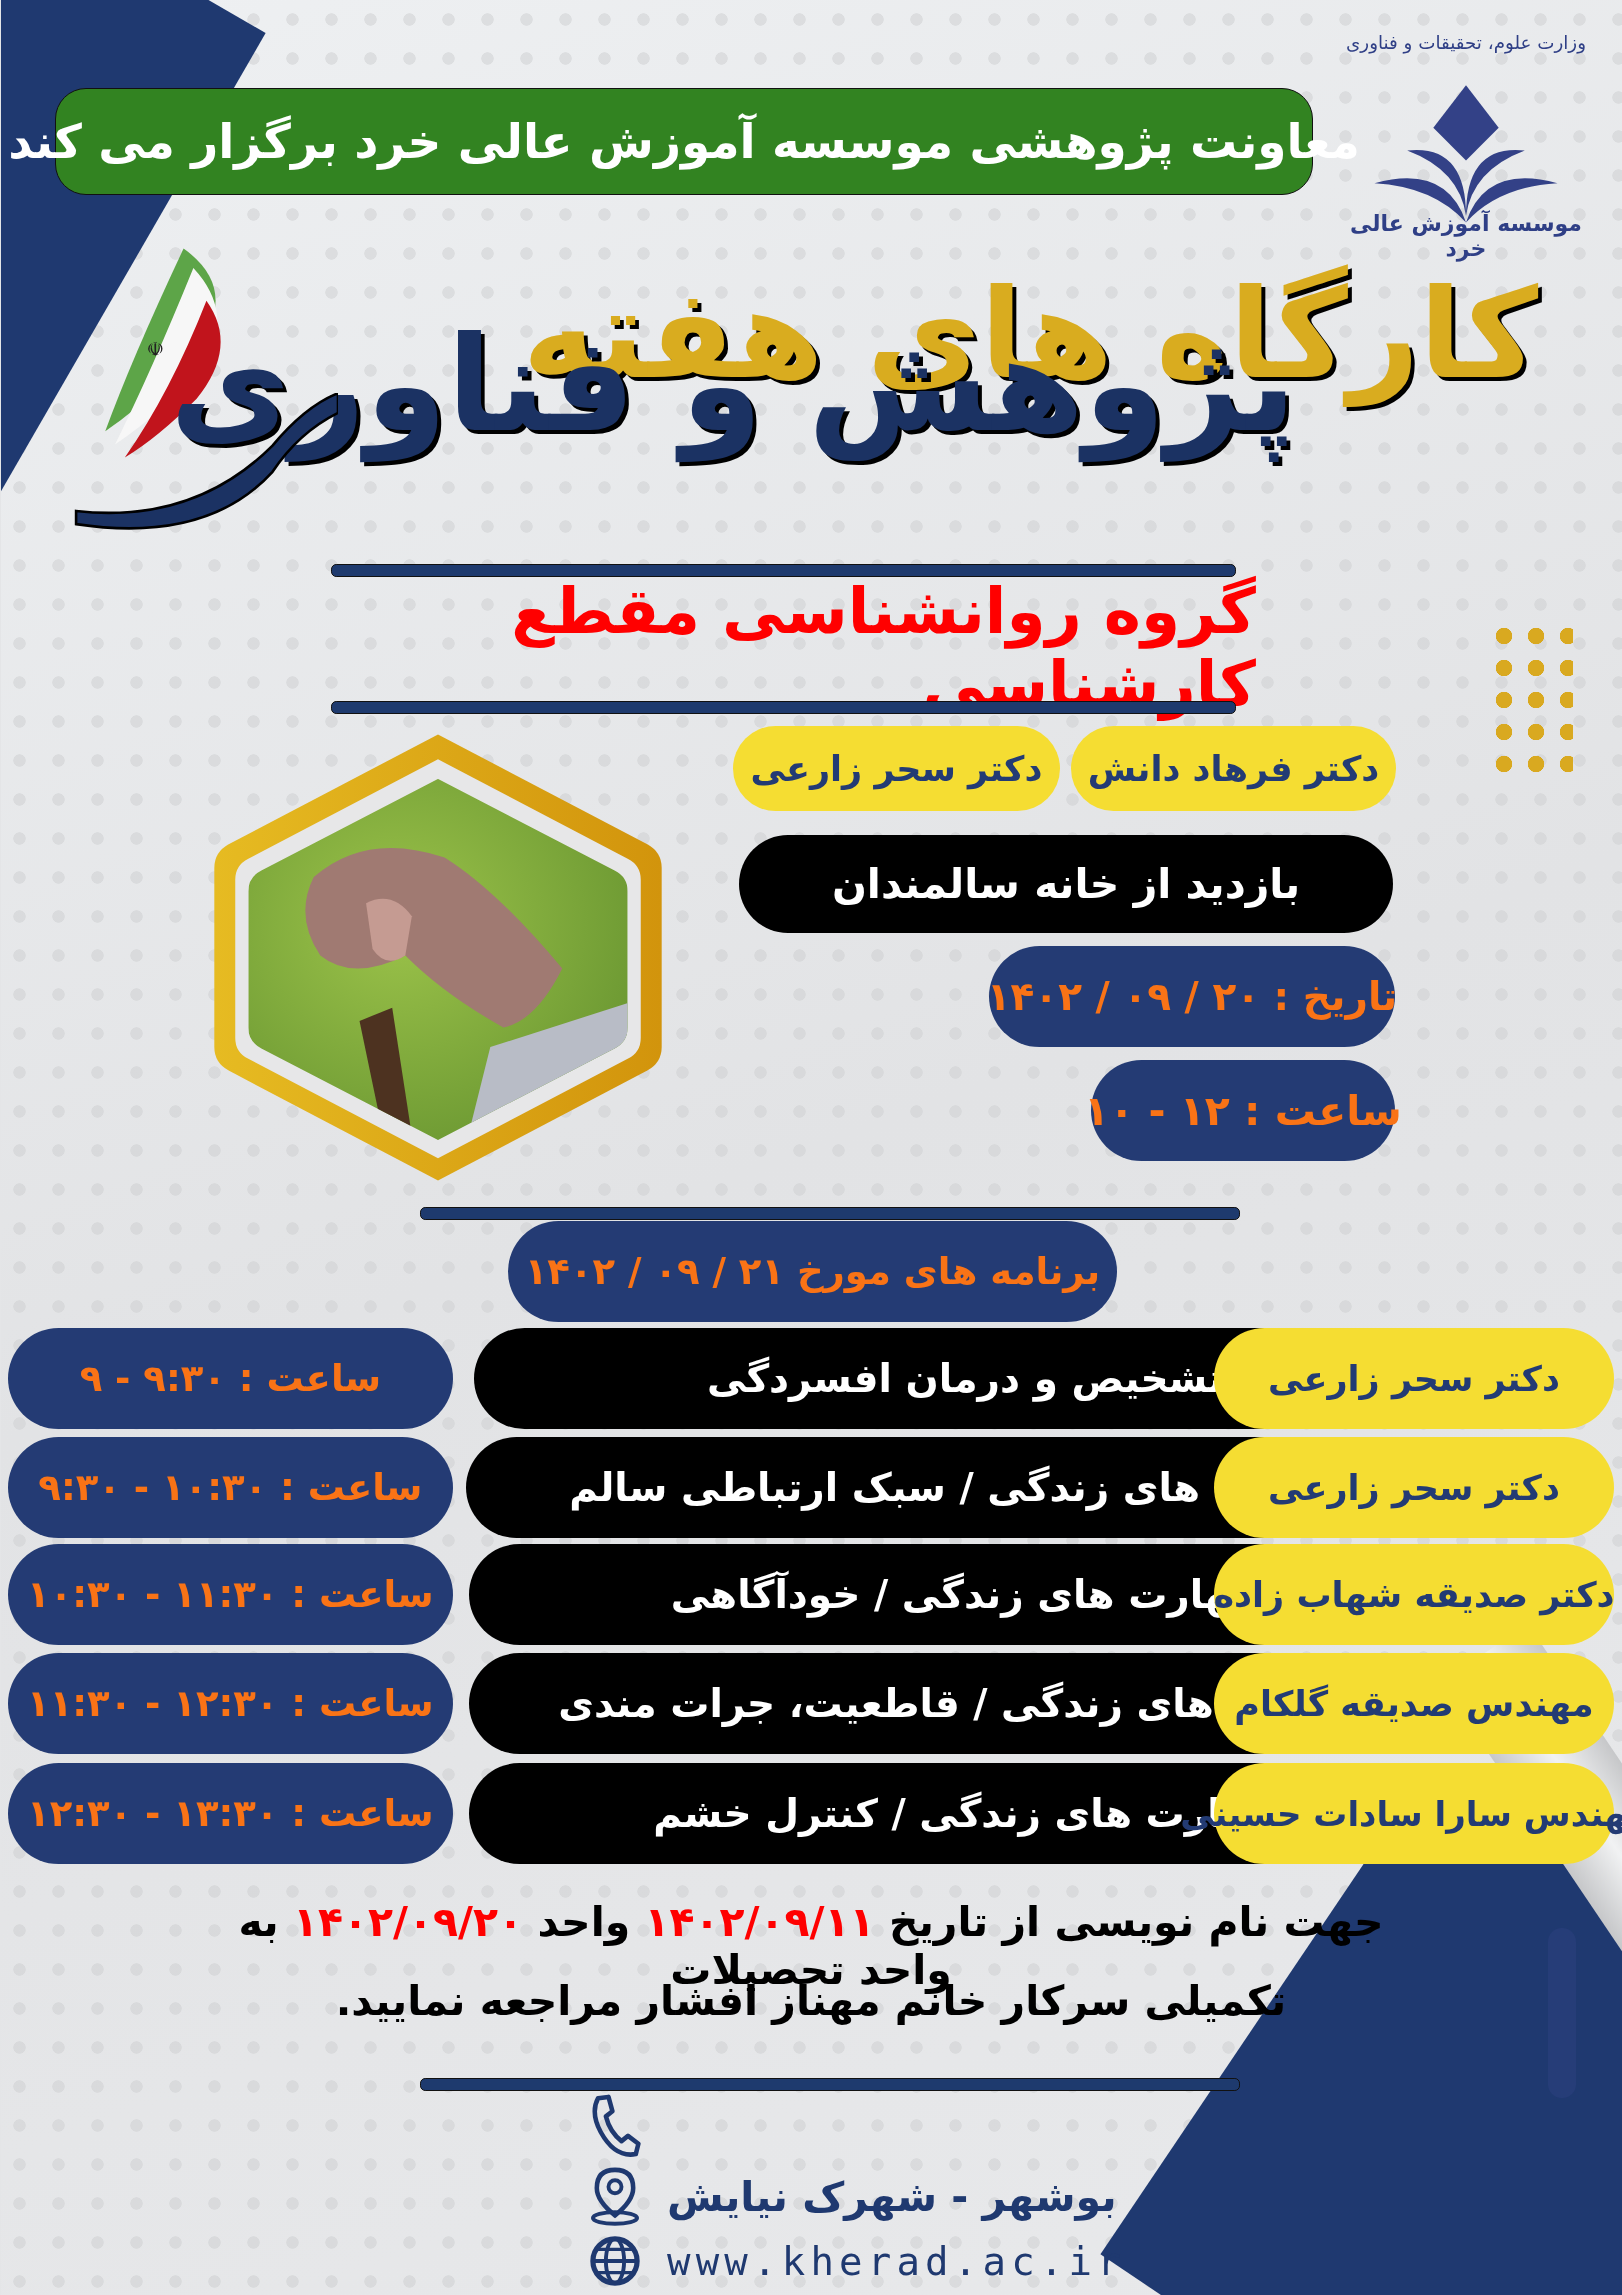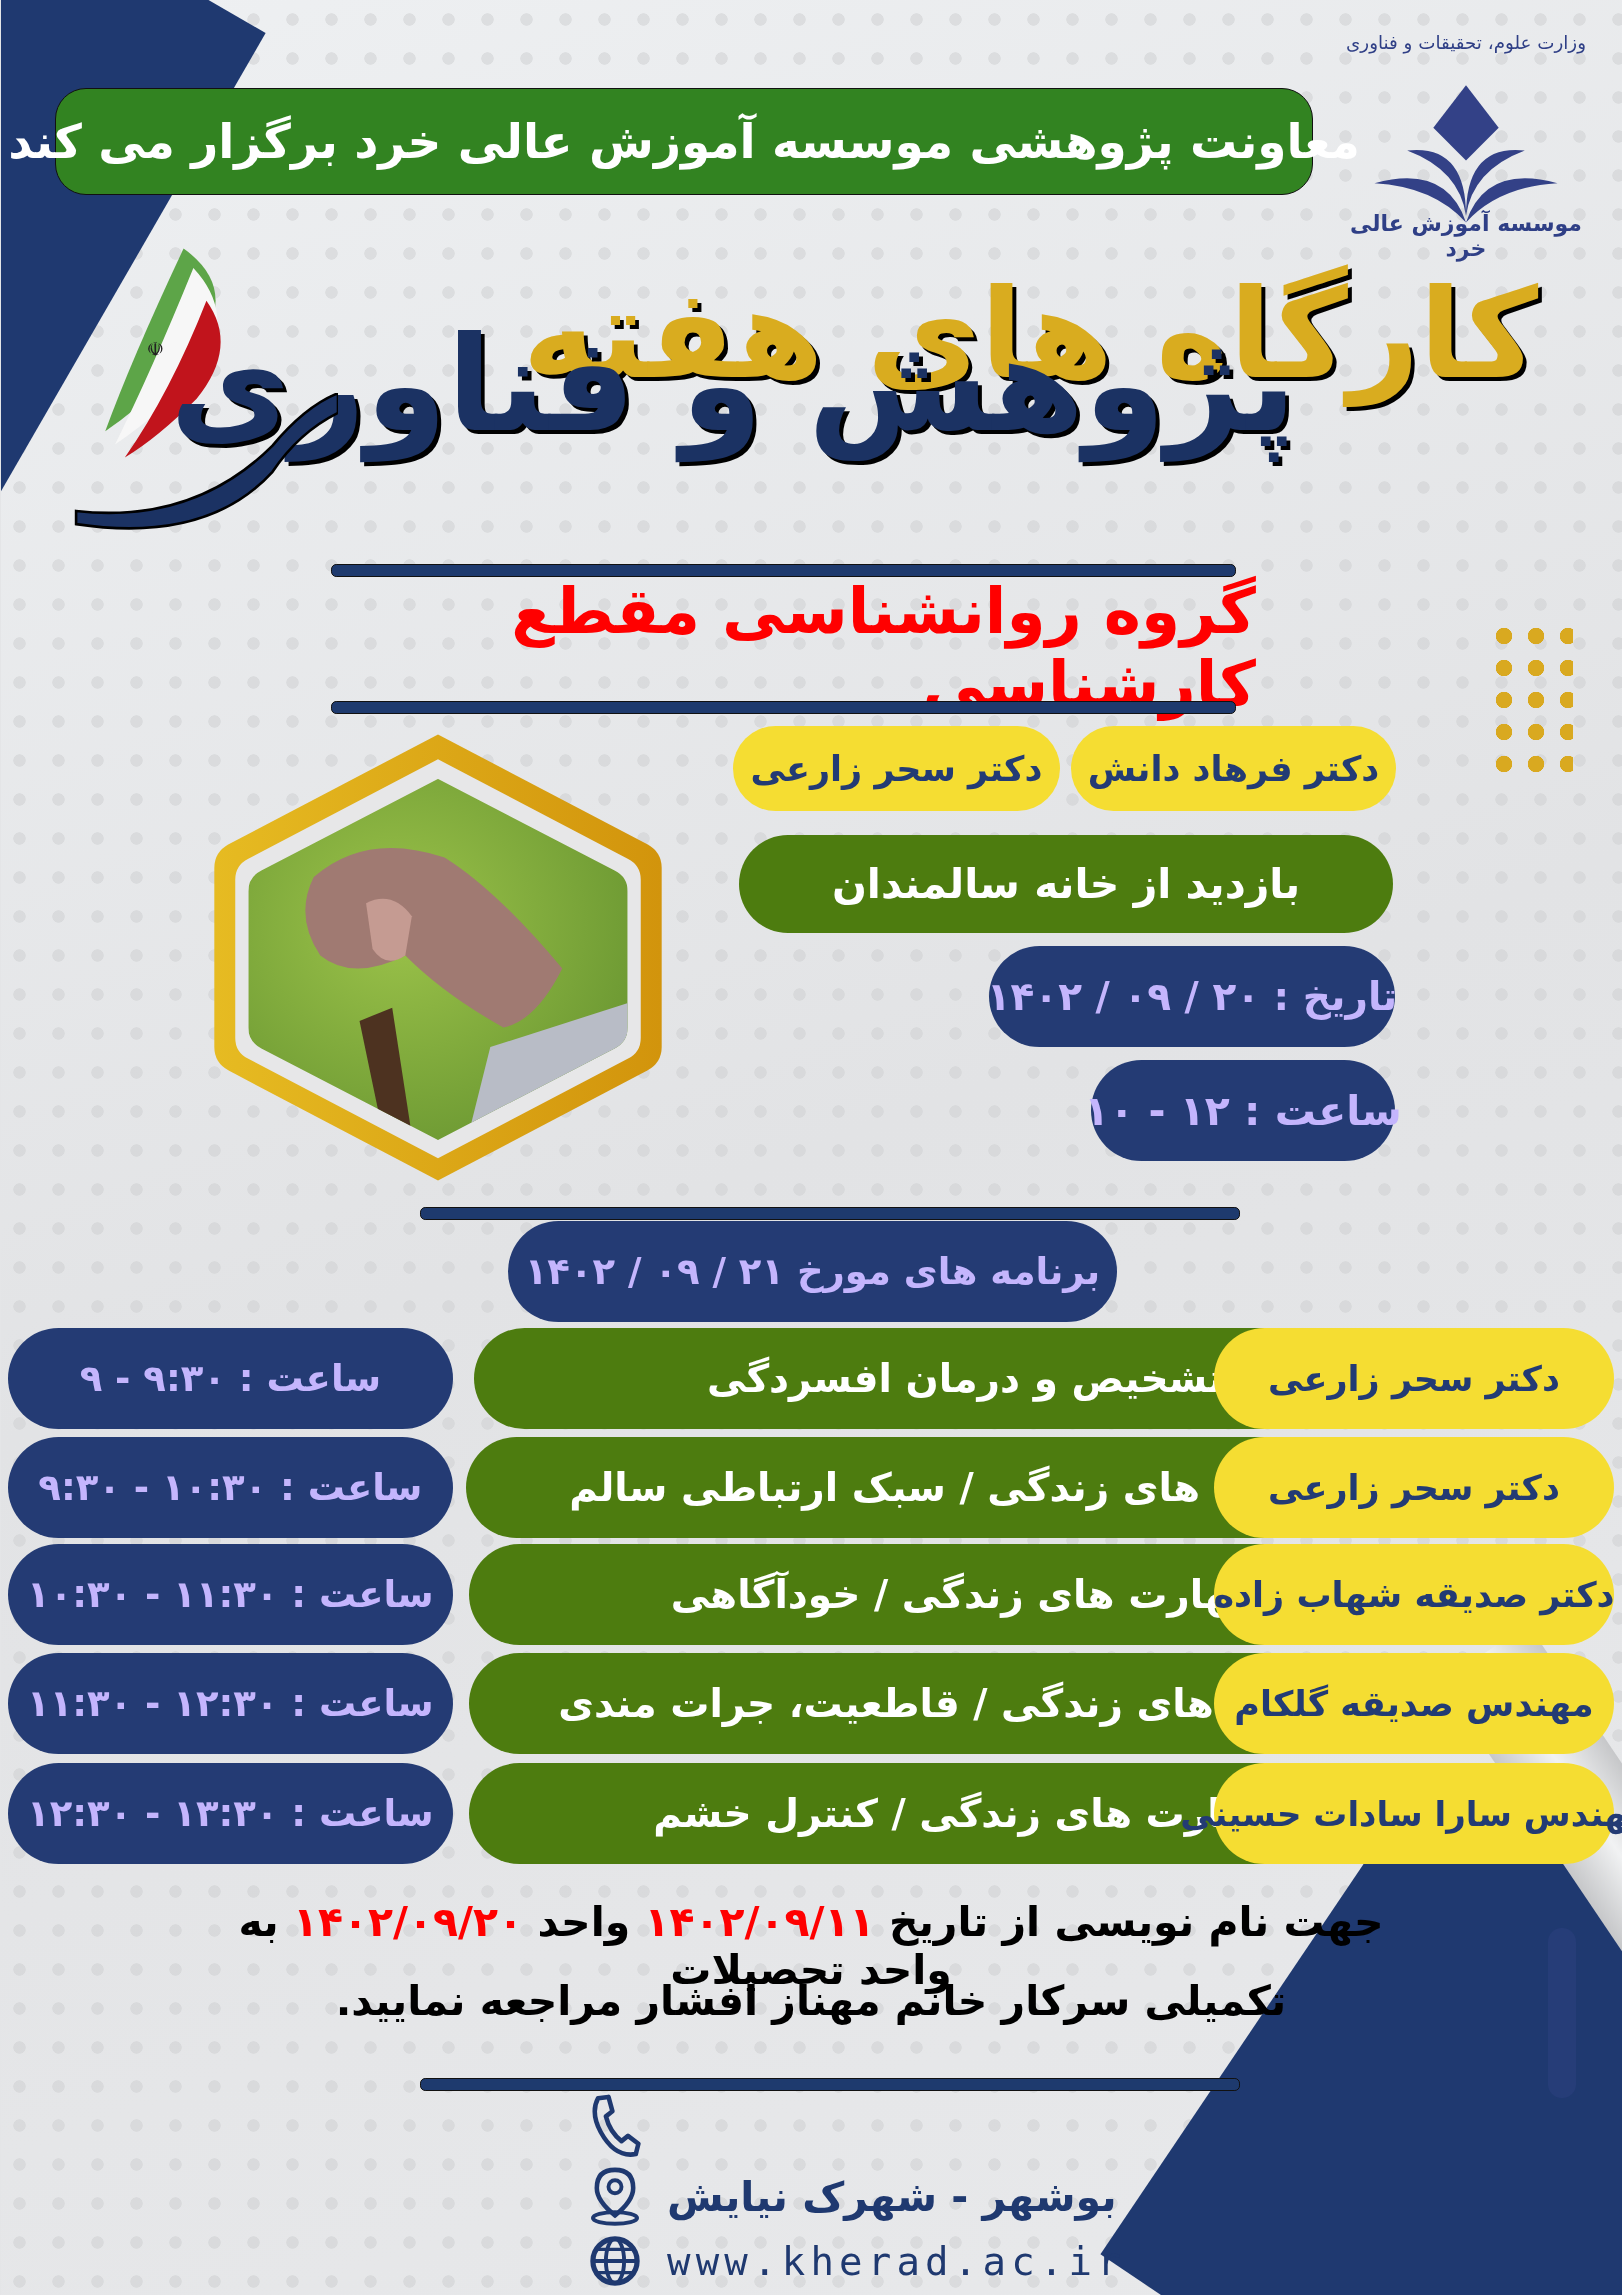--- a/index.html
+++ b/index.html
@@ -32,22 +32,22 @@
 
   .hline{position:absolute;height:10.5px;background:#1e3a6e;border:1.3px solid #111;border-radius:5.2px;}
   .group-title{left:327px;top:589px;width:929px;height:118px;color:#ff0000;font-size:63px;display:flex;align-items:center;justify-content:center;}
 
   .gold-dots{left:1488px;top:620px;width:85px;height:152px;
        background-image:radial-gradient(circle,#d9a920 7.9px,transparent 8.5px);background-size:32px 32px;}
 
   .hexagon{left:196px;top:720px;width:484px;height:471px;}
 
   .yellow{background:#f5dd32;color:#233b74;}
-  .red{background:#4d7c0f;color:#fff;}
-  .navy{background:#243b74;color:#c4b5fd;}
+  .red{background:#000000;color:#fff;}
+  .navy{background:#243b74;color:#f97316;}
 
   .contact-row{position:absolute;left:589px;display:flex;align-items:center;gap:26px;color:#1f3970;direction:ltr;}
   .contact-row svg{flex:none;}
   .notice{position:absolute;left:209px;width:1204px;text-align:center;color:#000;font-size:41px;}
   .notice .red-txt{color:#ff0000;}
 </style>
 </head>
 <body>
 
 <div class="bg-base"></div>

